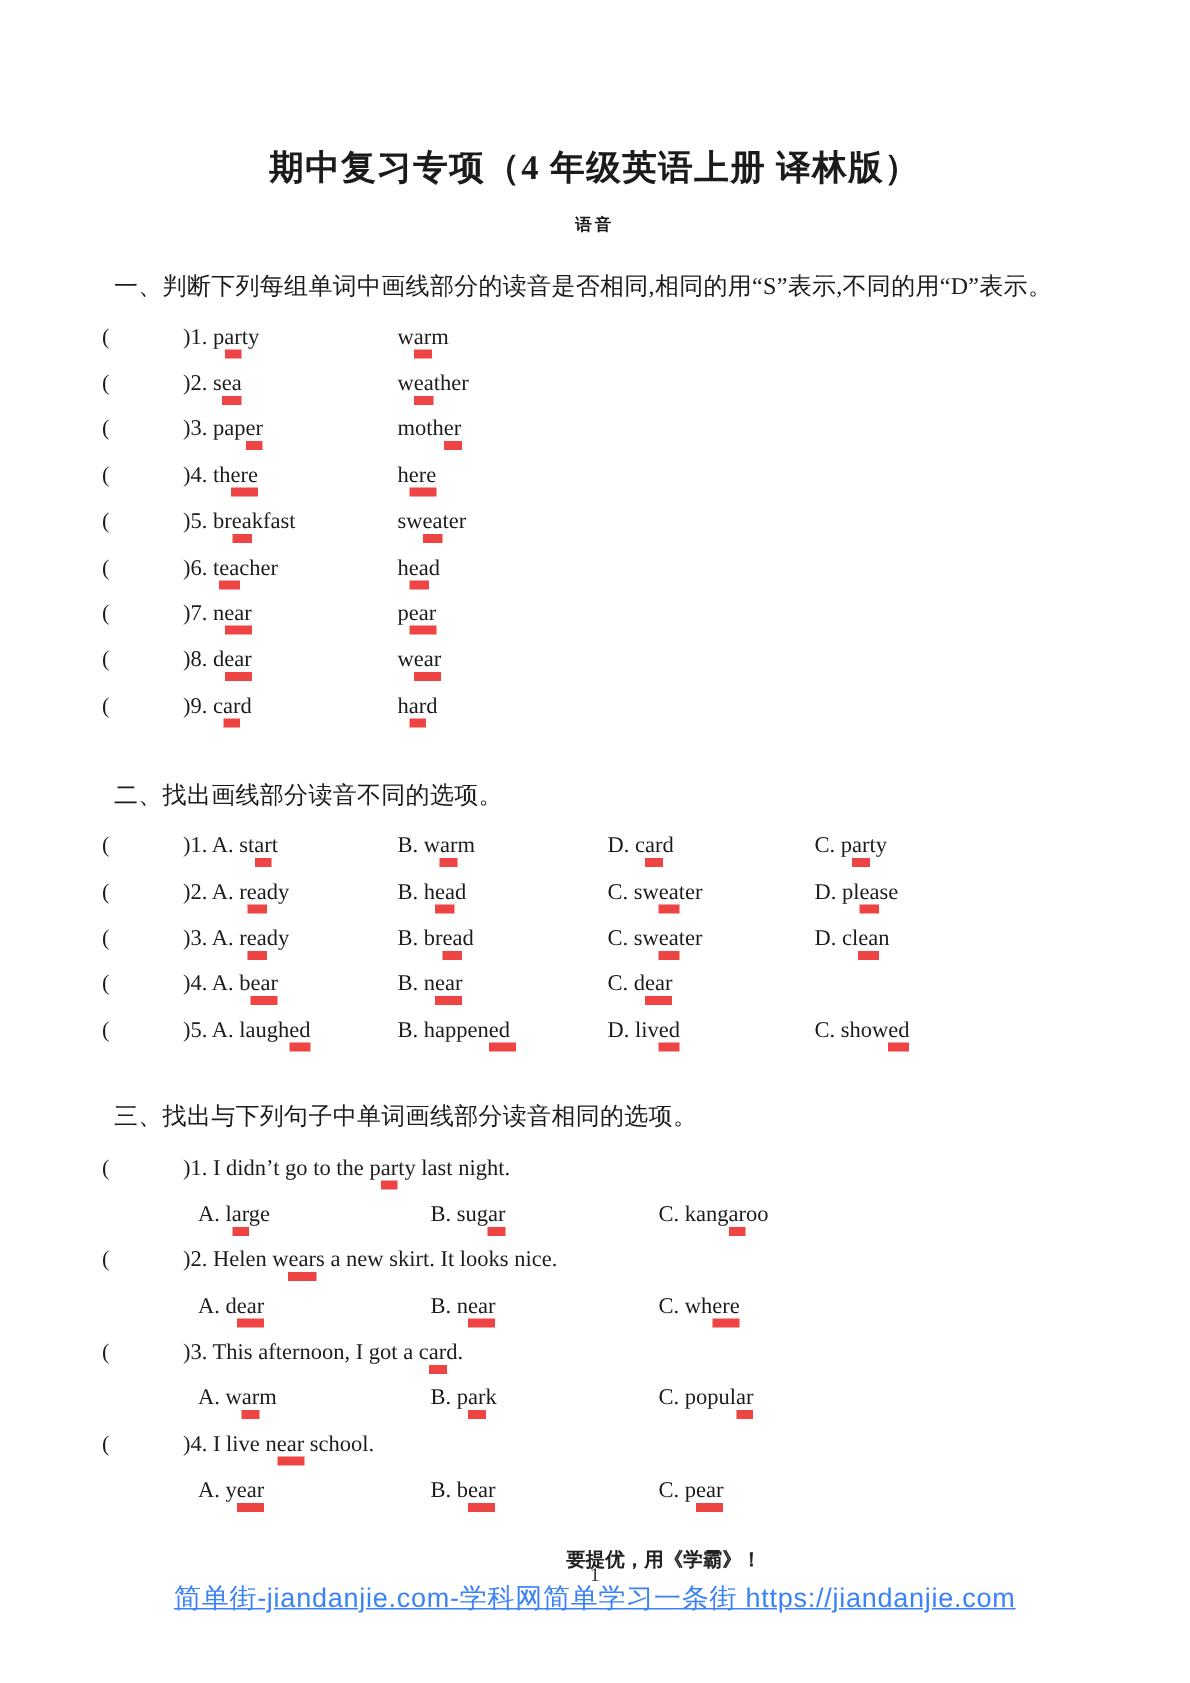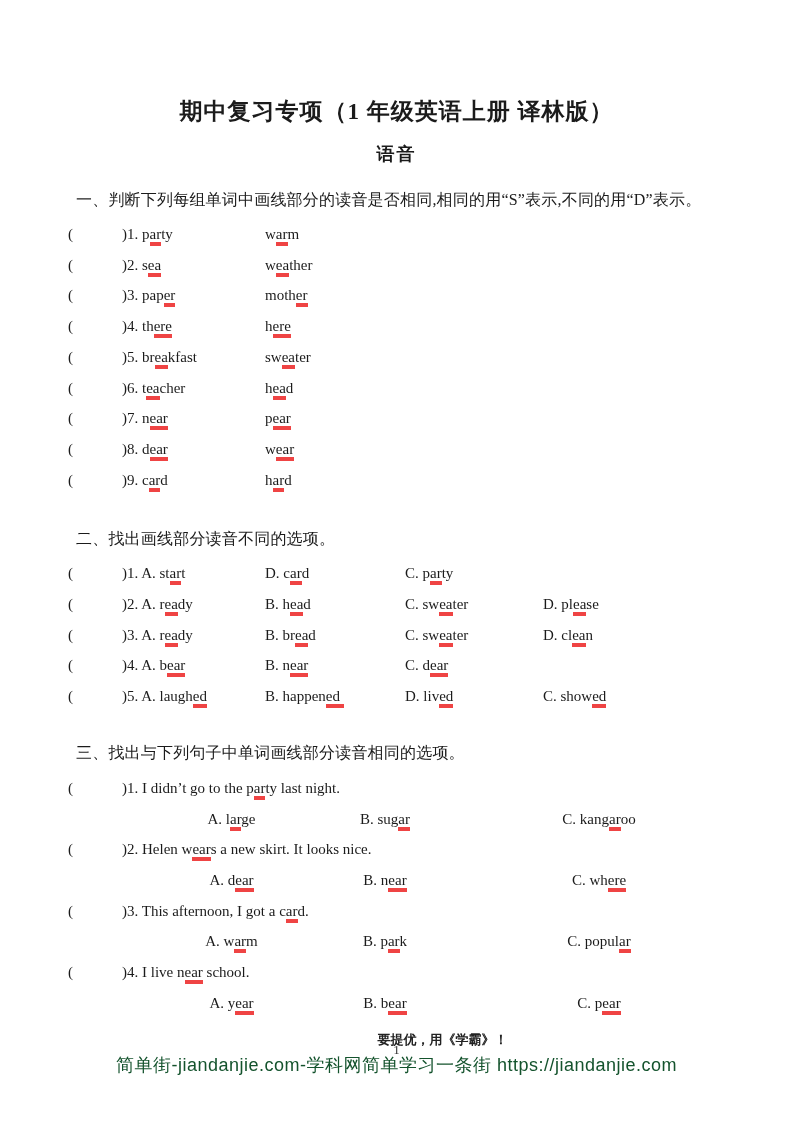--- a/index.html
+++ b/index.html
@@ -1,49 +1,49 @@
 <!DOCTYPE html>
 <html><head>
 <meta charset="utf-8">
 <style>
   html,body{margin:0;padding:0;background:#ffffff;}
   .sheet{position:relative;width:793px;height:1122px;background:#fff;overflow:hidden;
          color:#1b1b1b;font-family:"Liberation Serif","DejaVu Serif",serif;}
   .title{margin:0;padding-top:96px;text-align:center;font-size:23px;font-weight:bold;letter-spacing:1px;}
-  .subtitle{margin:15px 0 0 0;text-align:center;font-size:18px;font-weight:bold;letter-spacing:2px;}
+  .subtitle{margin:15px 0 0 0;text-align:center;font-size:11px;font-weight:bold;letter-spacing:2px;}
   .sec{margin-left:68px;margin-right:56px;}
   .sec-h{margin:8px;font-size:16px;font-weight:normal;letter-spacing:0.2px;
          font-family:"Liberation Serif","DejaVu Serif",serif;}
   #sec1{margin-top:24px;}
   #sec2{margin-top:34px;}
   #sec3{margin-top:31px;}
   #sec1 .rows{margin-top:6px;}
   #sec2 .rows{margin-top:7px;}
   #sec3 .rows{margin-top:9px;}
   .row{display:grid;line-height:30.7px;font-size:15px;}
   .g1{grid-template-columns:54px 143px 1fr;}
   .g2{grid-template-columns:54px 143px 140px 138px 1fr;}
   .g3s{grid-template-columns:54px 1fr;}
-  .g3o{grid-template-columns:155px 152px 1fr;margin-left:86px;text-align:center;}
+  .g3o{grid-template-columns:155px 152px 1fr;margin-left:64px;}
   .paren{display:inline-block;}
-  .u{border-bottom:4px solid #ef4444;}
+  .u{border-bottom:6px solid #ef4444;}
   .promo{position:absolute;top:1031px;left:0;width:100%;text-align:center;
          font-size:13px;font-weight:bold;color:#222;padding-left:46px;}
   .pagenum{position:absolute;top:1042px;left:0;width:100%;text-align:center;
          font-size:13px;color:#333;z-index:2;}
   .watermark{position:absolute;top:1053px;left:0;width:100%;text-align:center;
-         font-size:18px;color:#14532d;letter-spacing:0.5px;z-index:1;
-         font-family:"Liberation Sans","DejaVu Sans",sans-serif;}
+         font-size:18px;color:#3b82f6;letter-spacing:0.5px;z-index:1;
+         font-family:"Liberation Sans","DejaVu Sans",sans-serif;text-decoration:underline;}
 </style>
 </head>
 <body>
 
 <div class="sheet">
 
-  <h1 class="title">期中复习专项（1 年级英语上册 译林版）</h1>
+  <h1 class="title">期中复习专项（4 年级英语上册 译林版）</h1>
   <h2 class="subtitle">语音</h2>
 
   <div class="sec" id="sec1">
     <h3 class="sec-h">一、判断下列每组单词中画线部分的读音是否相同,相同的用“S”表示,不同的用“D”表示。</h3>
     <div class="rows">
         <div class="row g1">
           <span class="paren">(</span>
           <span class="cell"><span>)1.</span> p<span class="u">ar</span>ty</span>
           <span class="cell">w<span class="u">ar</span>m</span>
         </div>
@@ -89,20 +89,21 @@
         </div>
       </div>
   </div>
 
   <div class="sec" id="sec2">
     <h3 class="sec-h">二、找出画线部分读音不同的选项。</h3>
     <div class="rows">
         <div class="row g2">
           <span class="paren">(</span>
           <span class="cell"><span>)1.</span> A. st<span class="u">ar</span>t</span>
+          <span class="cell">B. w<span class="u">ar</span>m</span>
           <span class="cell">D. c<span class="u">ar</span>d</span>
           <span class="cell">C. p<span class="u">ar</span>ty</span>
         </div>
         <div class="row g2">
           <span class="paren">(</span>
           <span class="cell"><span>)2.</span> A. r<span class="u">ea</span>dy</span>
           <span class="cell">B. h<span class="u">ea</span>d</span>
           <span class="cell">C. sw<span class="u">ea</span>ter</span>
           <span class="cell">D. pl<span class="u">ea</span>se</span>
         </div>

